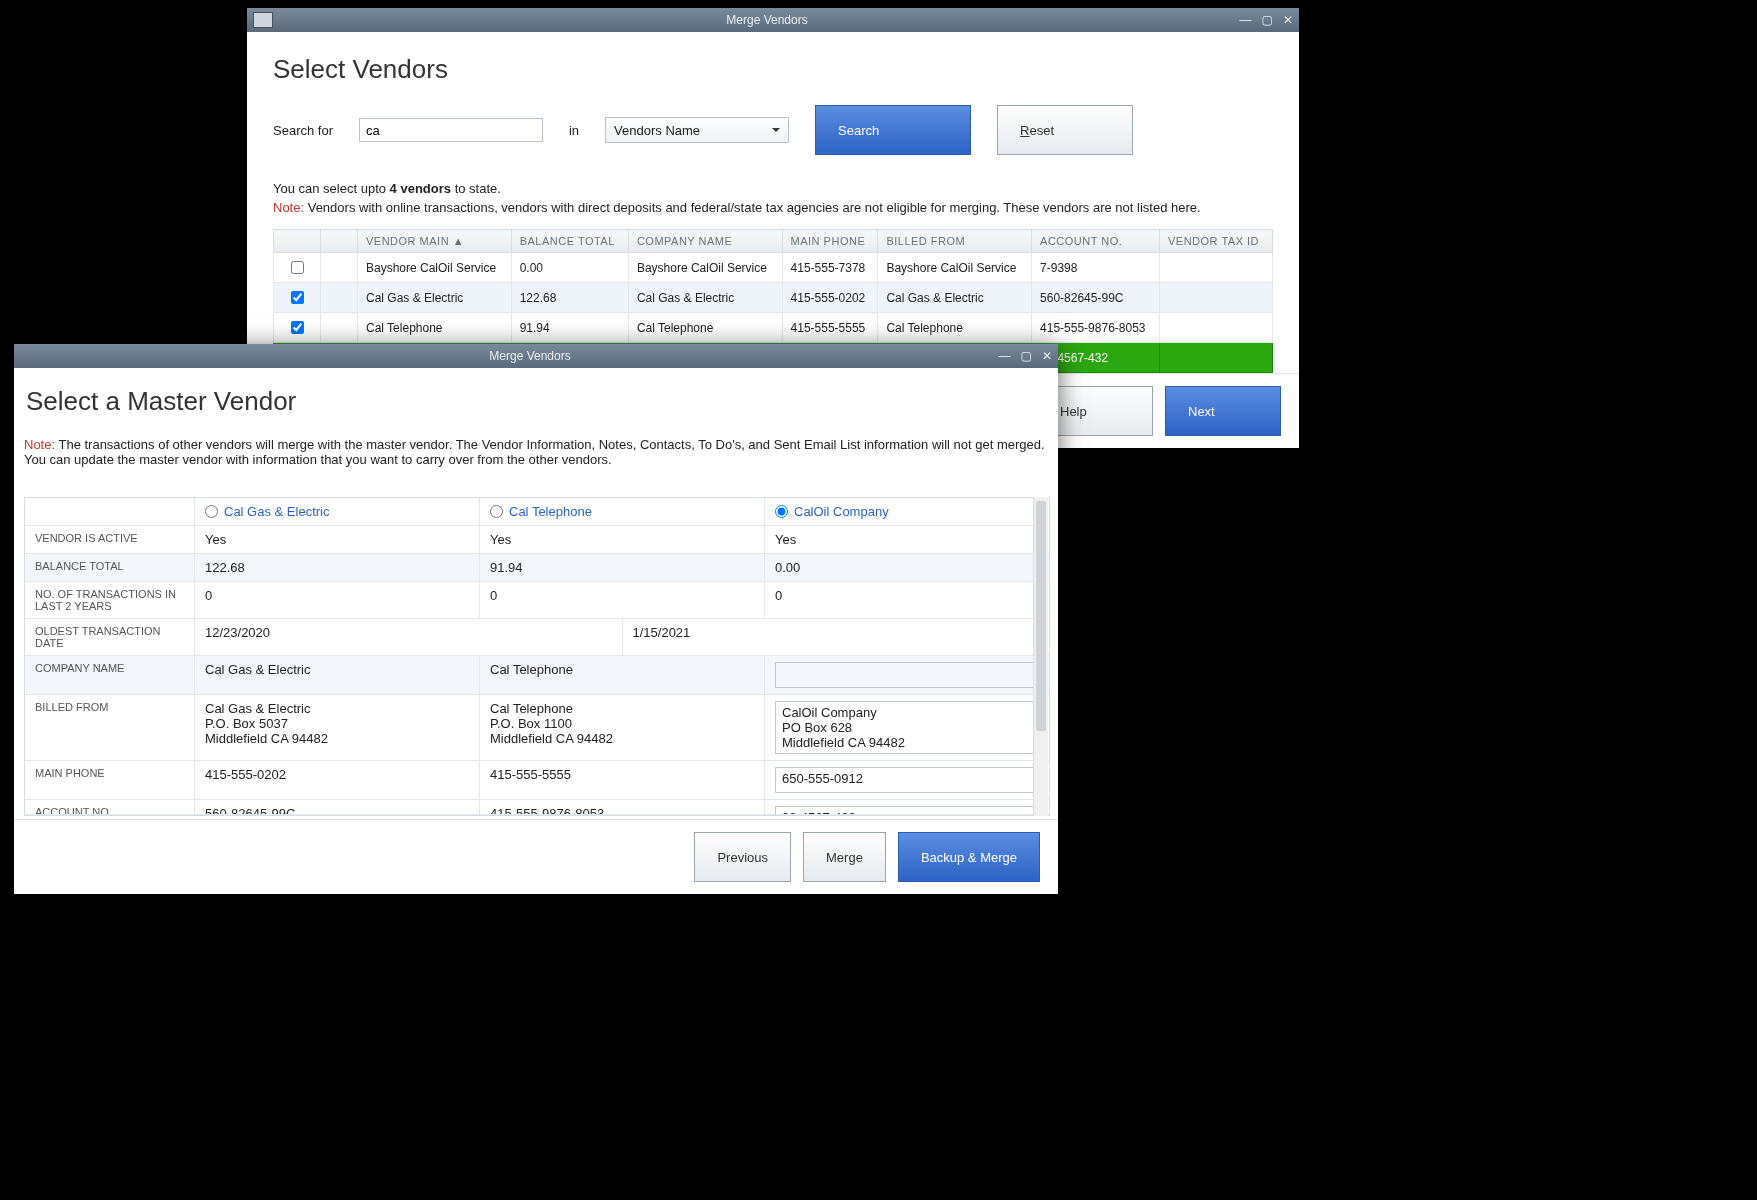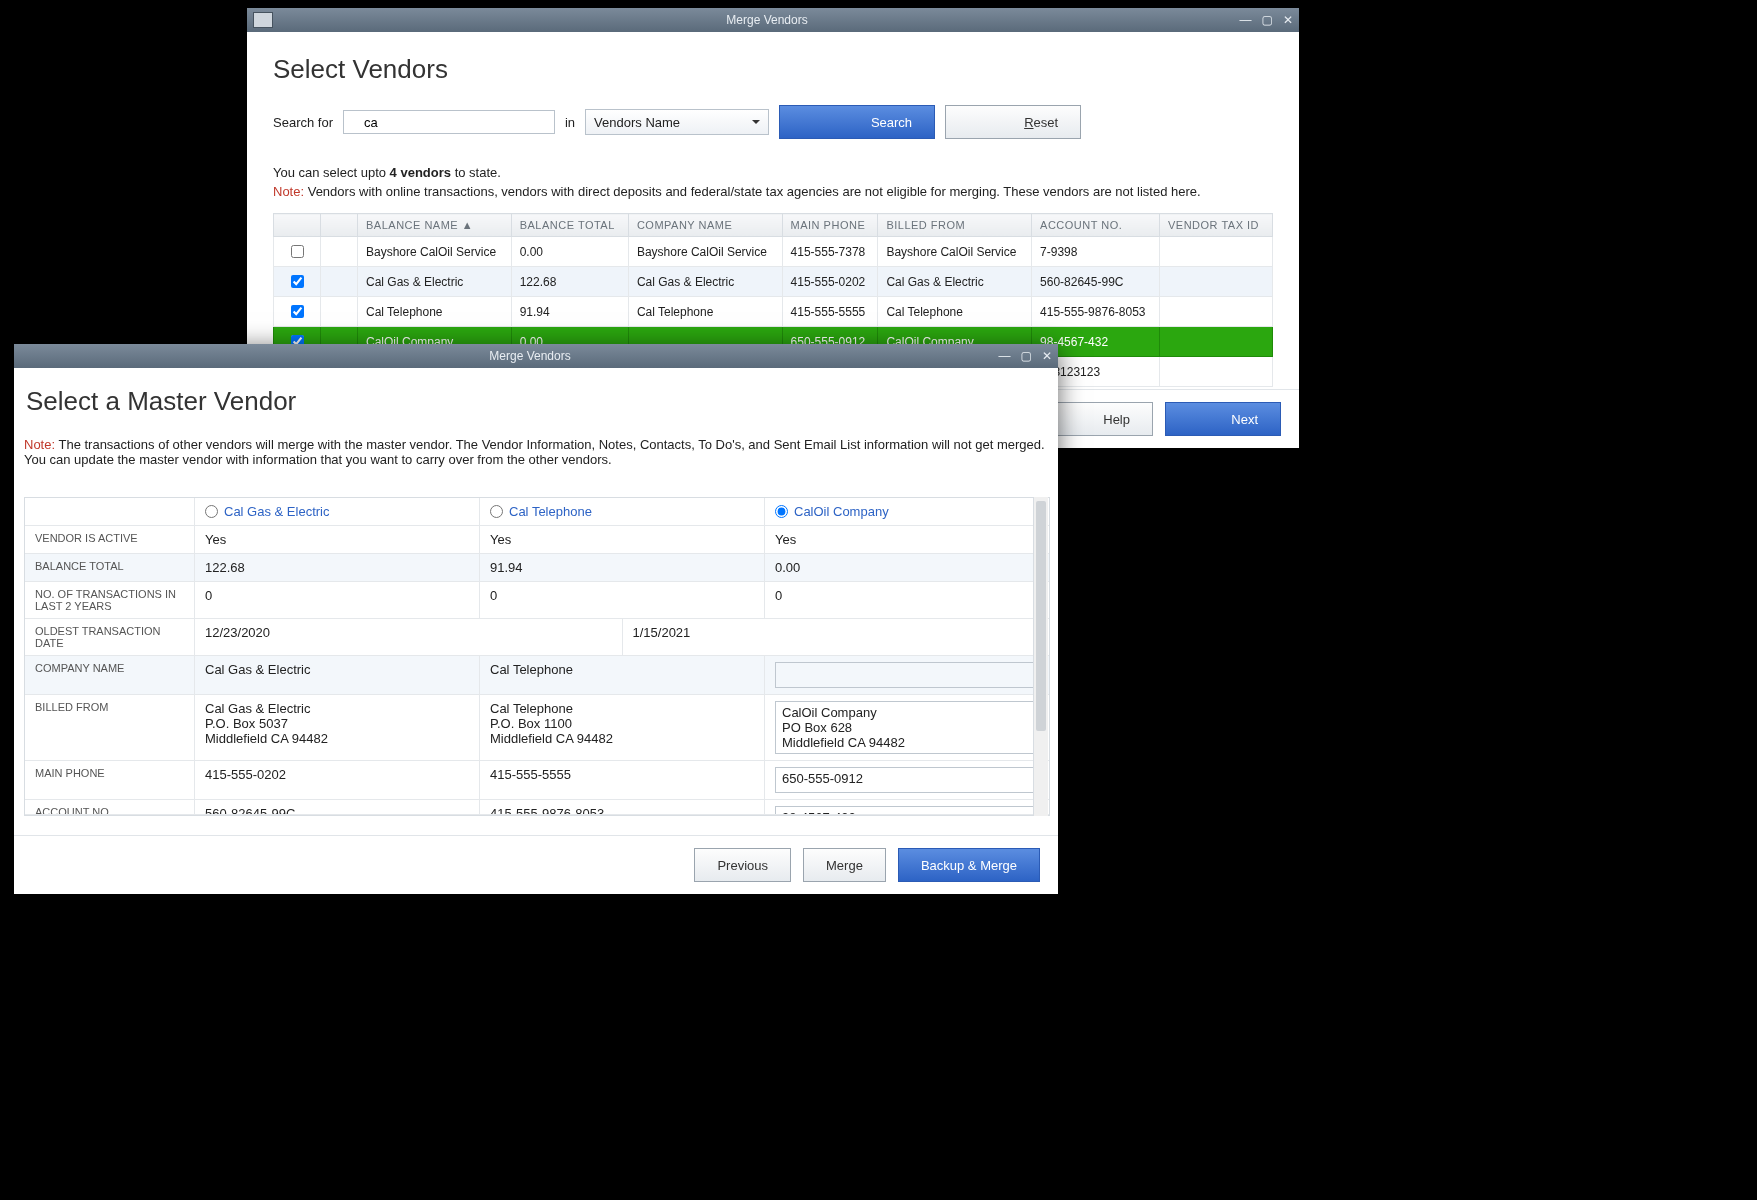--- a/index.html
+++ b/index.html
@@ -4,26 +4,26 @@
 <style>
 html,body{margin:0;padding:0;font-family:Arial,Helvetica,sans-serif;font-size:13px;color:#222;background:#000;width:1757px;height:1200px;overflow:hidden}
 .window{position:absolute;background:#fff;box-shadow:0 4px 24px rgba(0,0,0,.6)}
 .titlebar{height:24px;background:linear-gradient(#7b8a9a,#5a6a7a);color:#e8edf2;font-size:12px;display:flex;align-items:center;position:relative}
 .titlebar .title{position:absolute;left:0;right:12px;text-align:center;pointer-events:none}
 .titlebar .sysicon{width:18px;height:14px;margin-left:6px;background:#cfd6dd;border:1px solid #46535f}
 .titlebar .wincontrols{position:absolute;right:6px;top:0;height:24px;display:flex;align-items:center;gap:10px;color:#e8edf2}
 .titlebar .wincontrols span{cursor:default}
 .content{padding:22px 26px}
 h1{font-size:26px;font-weight:400;margin:0 0 20px;color:#333}
-.searchrow{display:flex;align-items:center;gap:10px;margin-bottom:26px}
+.searchrow{display:flex;align-items:center;gap:26px;margin-bottom:26px}
 .searchrow label{font-size:13px}
-input[type=text]{height:22px;border:1px solid #b9c2cb;padding:0 20px;font-size:13px}
+input[type=text]{height:22px;border:1px solid #b9c2cb;padding:0 6px;font-size:13px}
 .select{height:24px;border:1px solid #b9c2cb;background:linear-gradient(#fff,#eef1f5);padding:0 24px 0 8px;position:relative;display:inline-flex;align-items:center;min-width:150px}
 .select::after{content:"";position:absolute;right:8px;top:50%;margin-top:-2px;border:4px solid transparent;border-top-color:#333}
-.btn{height:24px;padding:4px 22px;border:1px solid #9aa4ae;background:linear-gradient(#fdfdfd,#e7ebef);font-size:13px;color:#333;display:inline-flex;align-items:center;justify-content:flex-end}
+.btn{height:24px;padding:12px 22px;border:1px solid #9aa4ae;background:linear-gradient(#fdfdfd,#e7ebef);font-size:13px;color:#333;display:inline-flex;align-items:center;justify-content:flex-start}
 .btn.primary{background:linear-gradient(#5b8de0,#2d63c5);border-color:#2b5bb5;color:#fff}
 .btn .u{text-decoration:underline}
 .hint{font-size:13px;margin-bottom:4px}
 .note{font-size:13px;margin-bottom:14px}
 .note .lbl{color:#c0392b}
 .table{width:100%;border:1px solid #d8dde2;border-collapse:collapse;font-size:12px}
 .table th{background:linear-gradient(#f7f8fa,#e9ecef);color:#6a737b;font-weight:400;text-align:left;padding:5px 8px;border:1px solid #d8dde2;letter-spacing:.5px;font-size:11px}
 .table td{padding:5px 8px;border:1px solid #e5e8eb}
 .table td.chk{width:26px;text-align:center}
 .table tr.alt td{background:#eff4fa}
@@ -79,21 +79,21 @@
       <span>You can select upto </span><b>4 vendors</b><span> to state.</span>
     </div>
     <div class="note">
       <span class="lbl">Note:</span><span> Vendors with online transactions, vendors with direct deposits and federal/state tax agencies are not eligible for merging. These vendors are not listed here.</span>
     </div>
     <table class="table">
       <thead>
           <tr id="w1head">
             <th style="width:30px"></th>
             <th style="width:20px"></th>
-            <th>BALANCE NAME ▲</th>
+            <th>VENDOR MAIN ▲</th>
             <th>BALANCE TOTAL</th>
             <th>COMPANY NAME</th>
             <th>MAIN PHONE</th>
             <th>BILLED FROM</th>
             <th>ACCOUNT NO.</th>
             <th>VENDOR TAX ID</th>
           </tr>
         </thead>
       <tbody id="w1body">
           <tr class="">

